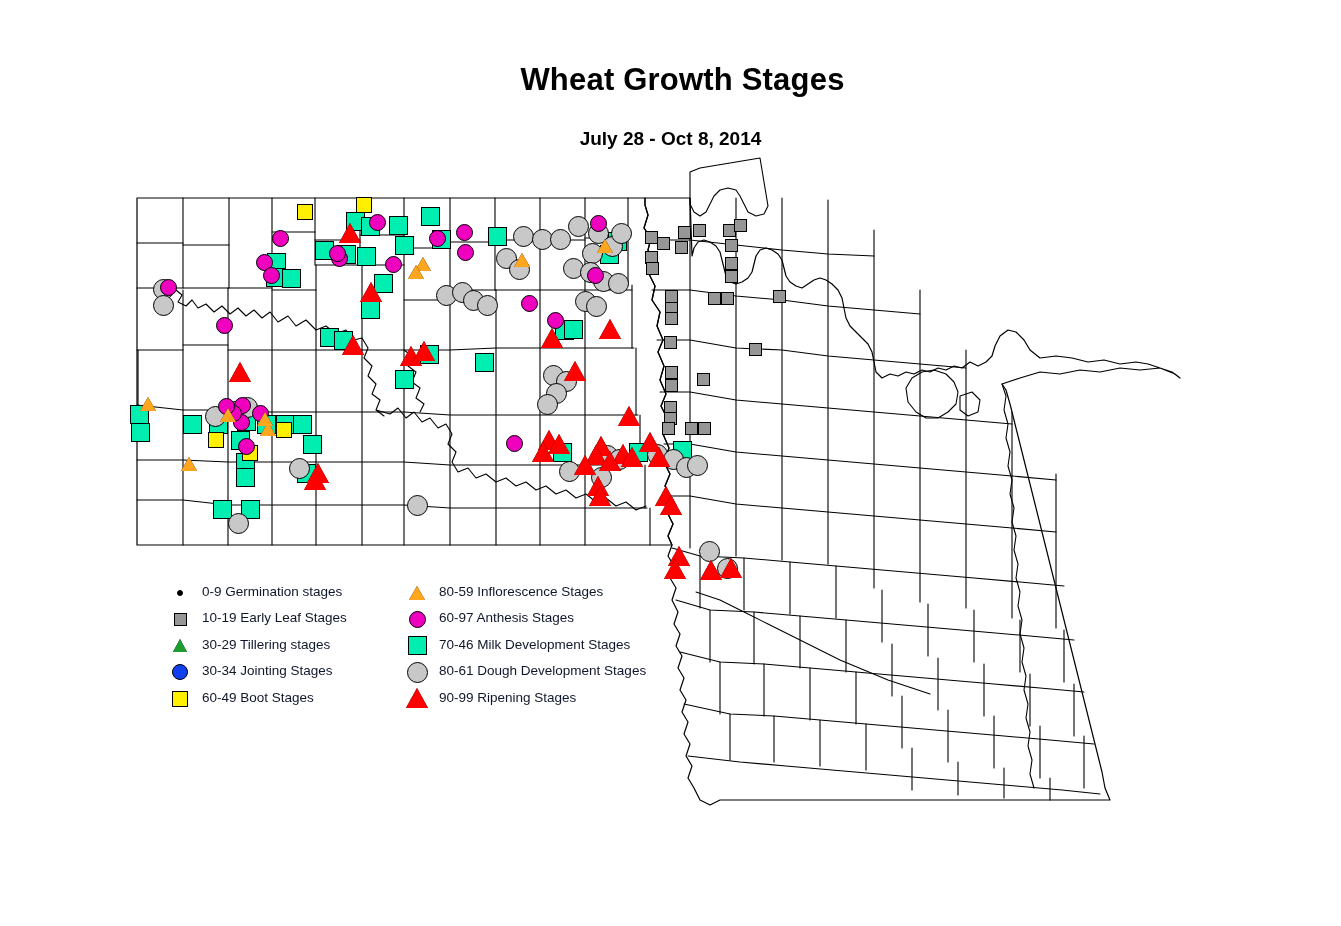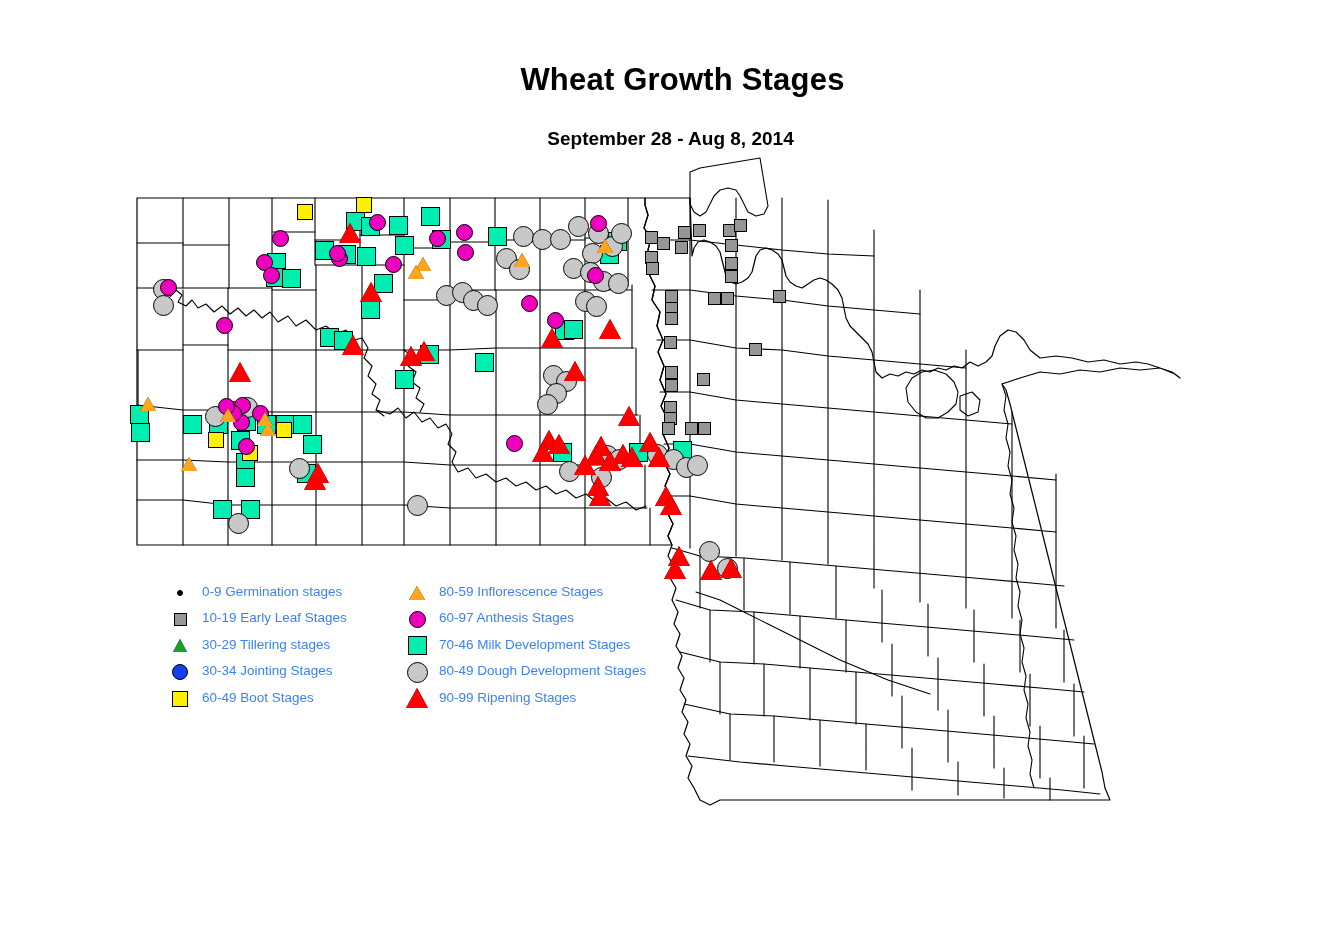--- a/index.html
+++ b/index.html
@@ -29,28 +29,28 @@
 
   
 
   
   #legend{position:absolute;left:165px;top:580px;width:560px;height:132px;}
   .lg-col{position:absolute;top:0;}
   .lg-col.left{left:0;}
   .lg-col.right{left:237px;}
   .lg-row{position:relative;height:26.4px;}
   .lg-sym{position:absolute;left:0;top:0;width:30px;height:26px;}
-  .lg-txt{position:absolute;left:37px;top:4px;font-size:13.5px;color:#3b82f6;
+  .lg-txt{position:absolute;left:37px;top:4px;font-size:13.5px;color:#0f172a;
           white-space:nowrap;}
 </style>
 </head>
 <body>
 
 <div id="page-title">Wheat Growth Stages</div>
-<div id="page-subtitle">September 28 - Aug 8, 2014</div>
+<div id="page-subtitle">July 28 - Oct 8, 2014</div>
 
 <div id="map-area">
   <svg id="map-svg" width="1341" height="926" viewBox="0 0 1341 926">
     <g fill="none" stroke="#000000" stroke-width="1.1" stroke-linejoin="round" stroke-linecap="round">
 
       <path d="
         M137,198 L645,198
         L645,205 L648,215 L644,228 L651,238 L648,250 L652,262 L648,272
         L655,286 L652,300 L660,312 L657,326 L663,340 L658,352 L664,366
         L660,380 L666,394 L661,406 L668,420 L663,434 L669,448 L664,462
@@ -476,21 +476,21 @@
       <div class="lg-row">
         <div class="lg-sym">
           <div class="mk sq" style="width: 19px; height: 19px; background: rgb(0, 239, 176); border: 1px solid rgb(0, 0, 0); box-sizing: border-box; left: 5.5px; top: 3.5px; position: absolute;"></div>
         </div>
         <div class="lg-txt">70-46 Milk Development Stages</div>
       </div>
       <div class="lg-row">
         <div class="lg-sym">
           <div class="mk ci" style="width: 21px; height: 21px; background: rgb(200, 200, 200); border: 1px solid rgb(0, 0, 0); box-sizing: border-box; left: 4.5px; top: 2.5px; position: absolute;"></div>
         </div>
-        <div class="lg-txt">80-49 Dough Development Stages</div>
+        <div class="lg-txt">80-61 Dough Development Stages</div>
       </div>
       <div class="lg-row">
         <div class="lg-sym">
           <div class="mk tr" style="border-width: 0px 11.5px 20.24px; border-left-color: transparent; border-right-color: transparent; border-bottom-color: rgb(255, 0, 0); left: 3.5px; top: 2.88px; filter: drop-shadow(rgb(0, 0, 0) 0px 0px 0.6px); position: absolute;"></div>
         </div>
         <div class="lg-txt">90-99 Ripening Stages</div>
       </div>
     </div>
 </div>
 

